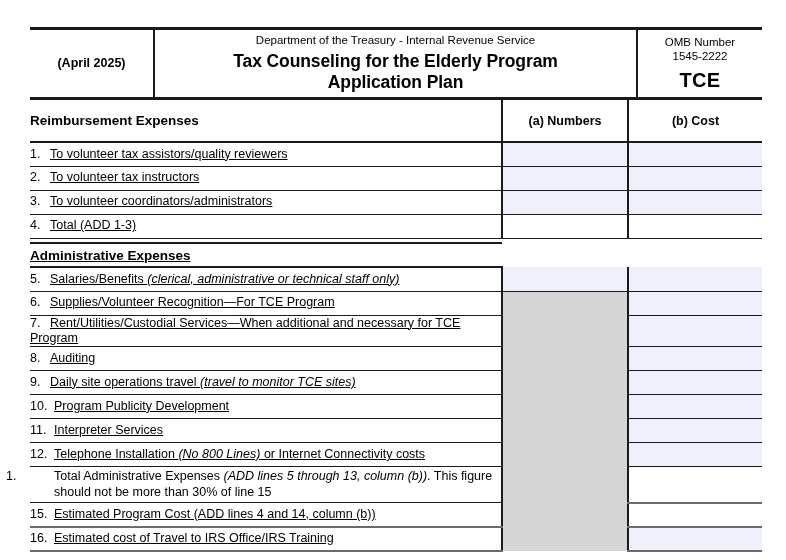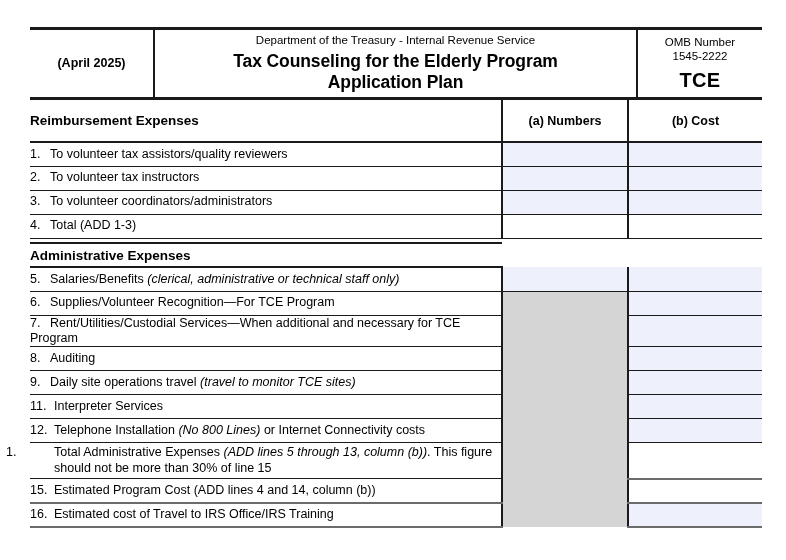--- a/index.html
+++ b/index.html
@@ -113,20 +113,21 @@
     padding: 0;
     vertical-align: middle;
   }
 
   col.c-label { width: 472px; }
   col.c-num   { width: 126px; }
   col.c-cost  { width: 134px; }
 
   .row {
     height: 24px;
+    text-decoration: underline;
   }
   .row-tall {
     height: 36px;
   }
 
   .lbl {
     font-size: 12.5px;
     line-height: 1.22;
     padding: 0 6px 0 8px;
     border-bottom: 1px solid #1a1a1a;
@@ -312,20 +313,27 @@
         </tr>
 
         <tr class="row">
           <td class="lbl">
             <span class="num-idx">9.</span><span>Daily site operations travel </span><i>(travel to monitor TCE sites)</i>
           </td>
           <td class="cell fill-gray no-bottom"></td>
           <td class="cell fill-blue"></td>
         </tr>
 
+        <tr class="row">
+          <td class="lbl">
+            <span class="num-idx-w">10.</span><span>Program Publicity Development</span>
+          </td>
+          <td class="cell fill-gray no-bottom"></td>
+          <td class="cell fill-blue"></td>
+        </tr>
 
         <tr class="row">
           <td class="lbl">
             <span class="num-idx-w">11.</span><span>Interpreter Services</span>
           </td>
           <td class="cell fill-gray no-bottom"></td>
           <td class="cell fill-blue"></td>
         </tr>
 
         <tr class="row">

